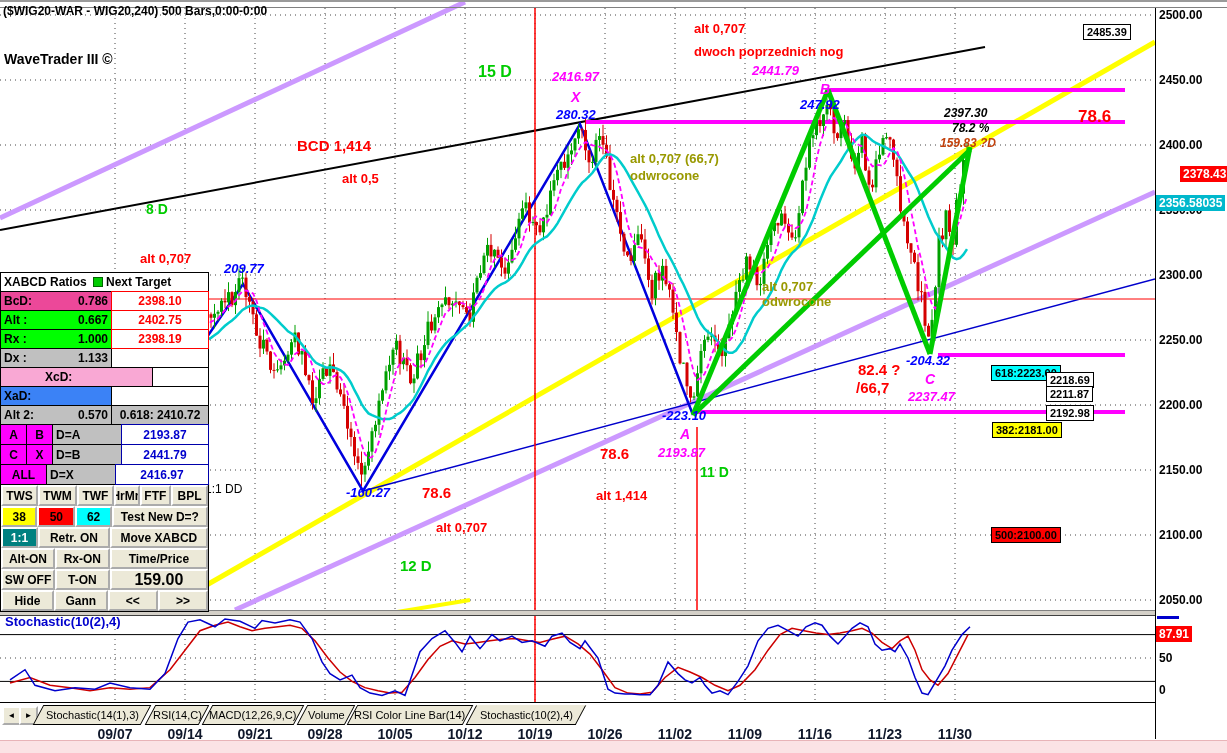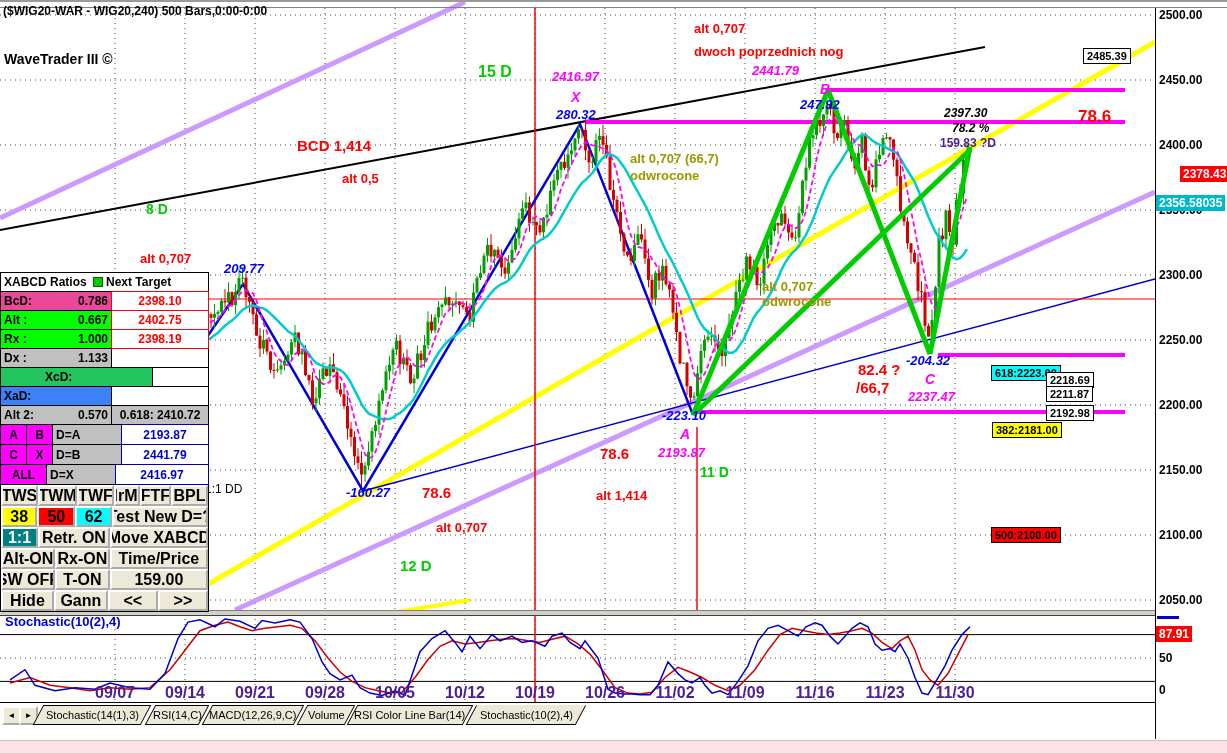--- a/index.html
+++ b/index.html
@@ -8,26 +8,26 @@
   .abs{position:absolute;}
   svg{position:absolute;left:0;top:0;}
   .ann{position:absolute;white-space:nowrap;line-height:1;transform:translate(0,0);}
   .badge{position:absolute;font-size:11px;font-weight:bold;border:1px solid #000;padding:1px 3px;line-height:1.1;white-space:nowrap;}
   .axis-label{position:absolute;left:1159px;font-size:12px;font-weight:bold;color:#000;white-space:nowrap;}
   .axis-badge{position:absolute;left:1156px;font-size:12px;font-weight:bold;padding:1px 3px;white-space:nowrap;}
   #panel{position:absolute;left:0;top:270px;width:207px;background:#fff;border:1px solid #000;font-size:12px;font-weight:bold;color:#000;}
   .prow{display:flex;border-bottom:1px solid #000;height:18px;align-items:stretch;}
   .pcell{display:flex;align-items:center;padding:0 3px;overflow:hidden;}
   .btnrow{display:flex;height:21px;}
-  .btn3d{background:#ece9d8;border:2px outset #fff;display:flex;align-items:center;justify-content:center;font-weight:bold;font-size:16px;white-space:nowrap;overflow:hidden;cursor:default;}
+  .btn3d{background:#ece9d8;border:2px outset #fff;display:flex;align-items:center;justify-content:center;font-weight:bold;font-size:12px;white-space:nowrap;overflow:hidden;cursor:default;}
   #tabs-strip{position:absolute;left:0;top:702px;width:1155px;height:20px;background:#fff;}
   .tab{position:absolute;top:1px;height:18px;background:#ece9d8;border:1px solid #000;border-top:1px solid #000;transform:skewX(-28deg);display:flex;align-items:center;justify-content:center;}
   .tab>span{transform:skewX(28deg);font-size:11px;color:#000;white-space:nowrap;}
   .arrowbtn{position:absolute;top:2px;width:15px;height:15px;background:#ece9d8;border:2px outset #fff;font-size:8px;display:flex;align-items:center;justify-content:center;}
-  .datelabel{position:absolute;top:682px;font-size:16px;font-weight:bold;color:#4c1d95;transform:translateX(-50%);}
+  .datelabel{position:absolute;top:724px;font-size:14px;font-weight:bold;color:#0f172a;transform:translateX(-50%);}
 </style>
 </head>
 <body>
 
 <div id="app">
 
   <svg id="price-svg" width="1155" height="608" viewBox="0 0 1155 608">
       <line x1="0" y1="13" x2="1155" y2="13" stroke="#444" stroke-width="1" stroke-dasharray="1,4"></line>
       <line x1="0" y1="78" x2="1155" y2="78" stroke="#444" stroke-width="1" stroke-dasharray="1,4"></line>
       <line x1="0" y1="143" x2="1155" y2="143" stroke="#444" stroke-width="1" stroke-dasharray="1,4"></line>
@@ -663,21 +663,21 @@
       <div class="ann" style="left: 342px; top: 170px; color: rgb(255, 0, 0); font-size: 13px; font-weight: bold;">alt 0,5</div>
       <div class="ann" style="left: 630px; top: 150px; color: rgb(153, 153, 0); font-size: 13px; font-weight: bold;">alt 0,707 (66,7)</div>
       <div class="ann" style="left: 630px; top: 167px; color: rgb(153, 153, 0); font-size: 13px; font-weight: bold;">odwrocone</div>
       <div class="ann" style="left: 694px; top: 20px; color: rgb(255, 0, 0); font-size: 13px; font-weight: bold;">alt 0,707</div>
       <div class="ann" style="left: 694px; top: 43px; color: rgb(255, 0, 0); font-size: 13px; font-weight: bold;">dwoch poprzednich nog</div>
       <div class="ann" style="left: 752px; top: 62px; color: rgb(255, 0, 255); font-size: 13px; font-weight: bold; font-style: italic;">2441.79</div>
       <div class="ann" style="left: 820px; top: 80px; color: rgb(255, 0, 255); font-size: 14px; font-weight: bold; font-style: italic;">B</div>
       <div class="ann" style="left: 800px; top: 96px; color: rgb(0, 0, 255); font-size: 13px; font-weight: bold; font-style: italic;">247.92</div>
       <div class="ann" style="left: 944px; top: 105px; color: rgb(0, 0, 0); font-size: 12px; font-weight: bold; font-style: italic;">2397.30</div>
       <div class="ann" style="left: 952px; top: 120px; color: rgb(0, 0, 0); font-size: 12px; font-weight: bold; font-style: italic;">78.2 %</div>
-      <div class="ann" style="left: 940px; top: 135px; color: #4c1d95; font-size: 12px; font-weight: bold; ">159.83 ?D</div>
+      <div class="ann" style="left: 940px; top: 135px; color: #c2410c; font-size: 12px; font-weight: bold; font-style: italic;">159.83 ?D</div>
       <div class="ann" style="left: 1078px; top: 106px; color: rgb(255, 0, 0); font-size: 17px; font-weight: bold;">78.6</div>
       <div class="ann" style="left: 146px; top: 200px; color: rgb(0, 204, 0); font-size: 14px; font-weight: bold;">8 D</div>
       <div class="ann" style="left: 140px; top: 250px; color: rgb(255, 0, 0); font-size: 13px; font-weight: bold;">alt 0,707</div>
       <div class="ann" style="left: 224px; top: 260px; color: rgb(0, 0, 255); font-size: 13px; font-weight: bold; font-style: italic;">209.77</div>
       <div class="ann" style="left: 762px; top: 278px; color: rgb(153, 153, 0); font-size: 13px; font-weight: bold;">alt 0,707</div>
       <div class="ann" style="left: 762px; top: 293px; color: rgb(153, 153, 0); font-size: 13px; font-weight: bold;">odwrocone</div>
       <div class="ann" style="left: 858px; top: 360px; color: rgb(255, 0, 0); font-size: 15px; font-weight: bold;">82.4 ?</div>
       <div class="ann" style="left: 856px; top: 378px; color: rgb(255, 0, 0); font-size: 15px; font-weight: bold;">/66,7</div>
       <div class="ann" style="left: 906px; top: 352px; color: rgb(0, 0, 255); font-size: 13px; font-weight: bold; font-style: italic;">-204.32</div>
       <div class="ann" style="left: 925px; top: 370px; color: rgb(255, 0, 255); font-size: 14px; font-weight: bold; font-style: italic;">C</div>
@@ -689,21 +689,21 @@
       <div class="ann" style="left: 600px; top: 444px; color: rgb(255, 0, 0); font-size: 15px; font-weight: bold;">78.6</div>
       <div class="ann" style="left: 596px; top: 487px; color: rgb(255, 0, 0); font-size: 13px; font-weight: bold;">alt 1,414</div>
       <div class="ann" style="left: 346px; top: 484px; color: rgb(0, 0, 255); font-size: 13px; font-weight: bold; font-style: italic;">-160.27</div>
       <div class="ann" style="left: 422px; top: 483px; color: rgb(255, 0, 0); font-size: 15px; font-weight: bold;">78.6</div>
       <div class="ann" style="left: 436px; top: 519px; color: rgb(255, 0, 0); font-size: 13px; font-weight: bold;">alt 0,707</div>
       <div class="ann" style="left: 400px; top: 556px; color: rgb(0, 204, 0); font-size: 15px; font-weight: bold;">12 D</div>
       <div class="ann" style="left: 205px; top: 481px; color: rgb(0, 0, 0); font-size: 12px;">1:1 DD</div>
     </div>
 
   <div id="badge-layer">
-      <div class="badge" style="left: 1083px; top: 22px; background: rgb(255, 255, 255); color: rgb(0, 0, 0); margin-top: 24px;">2485.39</div>
+      <div class="badge" style="left: 1083px; top: 22px; background: rgb(255, 255, 255); color: rgb(0, 0, 0);">2485.39</div>
       <div class="badge" style="left: 991px; top: 363px; background: rgb(0, 255, 255); color: rgb(0, 0, 0);">618:2223.00</div>
       <div class="badge" style="left: 1046px; top: 370px; background: rgb(255, 255, 255); color: rgb(0, 0, 0);">2218.69</div>
       <div class="badge" style="left: 1046px; top: 384px; background: rgb(255, 255, 255); color: rgb(0, 0, 0);">2211.87</div>
       <div class="badge" style="left: 1046px; top: 403px; background: rgb(255, 255, 255); color: rgb(0, 0, 0);">2192.98</div>
       <div class="badge" style="left: 992px; top: 420px; background: rgb(255, 255, 0); color: rgb(0, 0, 0);">382:2181.00</div>
       <div class="badge" style="left: 991px; top: 525px; background: rgb(255, 0, 0); color: rgb(0, 0, 0);">500:2100.00</div>
     </div>
 
   <div class="abs" style="left:1155px;top:6px;width:1px;height:731px;background:#000"></div>
   <div id="axis-layer">
@@ -759,21 +759,21 @@
           <div class="pcell" style="flex: 1 1 0%; justify-content: center; color: rgb(255, 0, 0); border: 1px solid rgb(255, 0, 0); margin: -1px;">2398.19</div>
         </div>
         <div class="prow">
           <div class="pcell" style="flex: 0 0 104px; background: rgb(192, 192, 192); border-right: 1px solid rgb(0, 0, 0); justify-content: space-between;">
             <span>Dx  :</span>
             <span>1.133</span>
           </div>
           <div class="pcell" style="flex: 1 1 0%; justify-content: center;"></div>
         </div>
         <div class="prow">
-          <div class="pcell" style="flex: 0 0 104px; background: #22c55e; border-right: 1px solid rgb(0, 0, 0); justify-content: space-between; padding-left: 44px;">
+          <div class="pcell" style="flex: 0 0 104px; background: #f9a8d4; border-right: 1px solid rgb(0, 0, 0); justify-content: space-between; padding-left: 44px;">
             <span>XcD:</span>
             <span></span>
           </div>
           <div class="pcell" style="flex: 1 1 0%; justify-content: center;"></div>
         </div>
         <div class="prow">
           <div class="pcell" style="flex: 0 0 104px; background: #3b82f6; border-right: 1px solid rgb(0, 0, 0); justify-content: space-between;">
             <span>XaD:</span>
             <span></span>
           </div>

